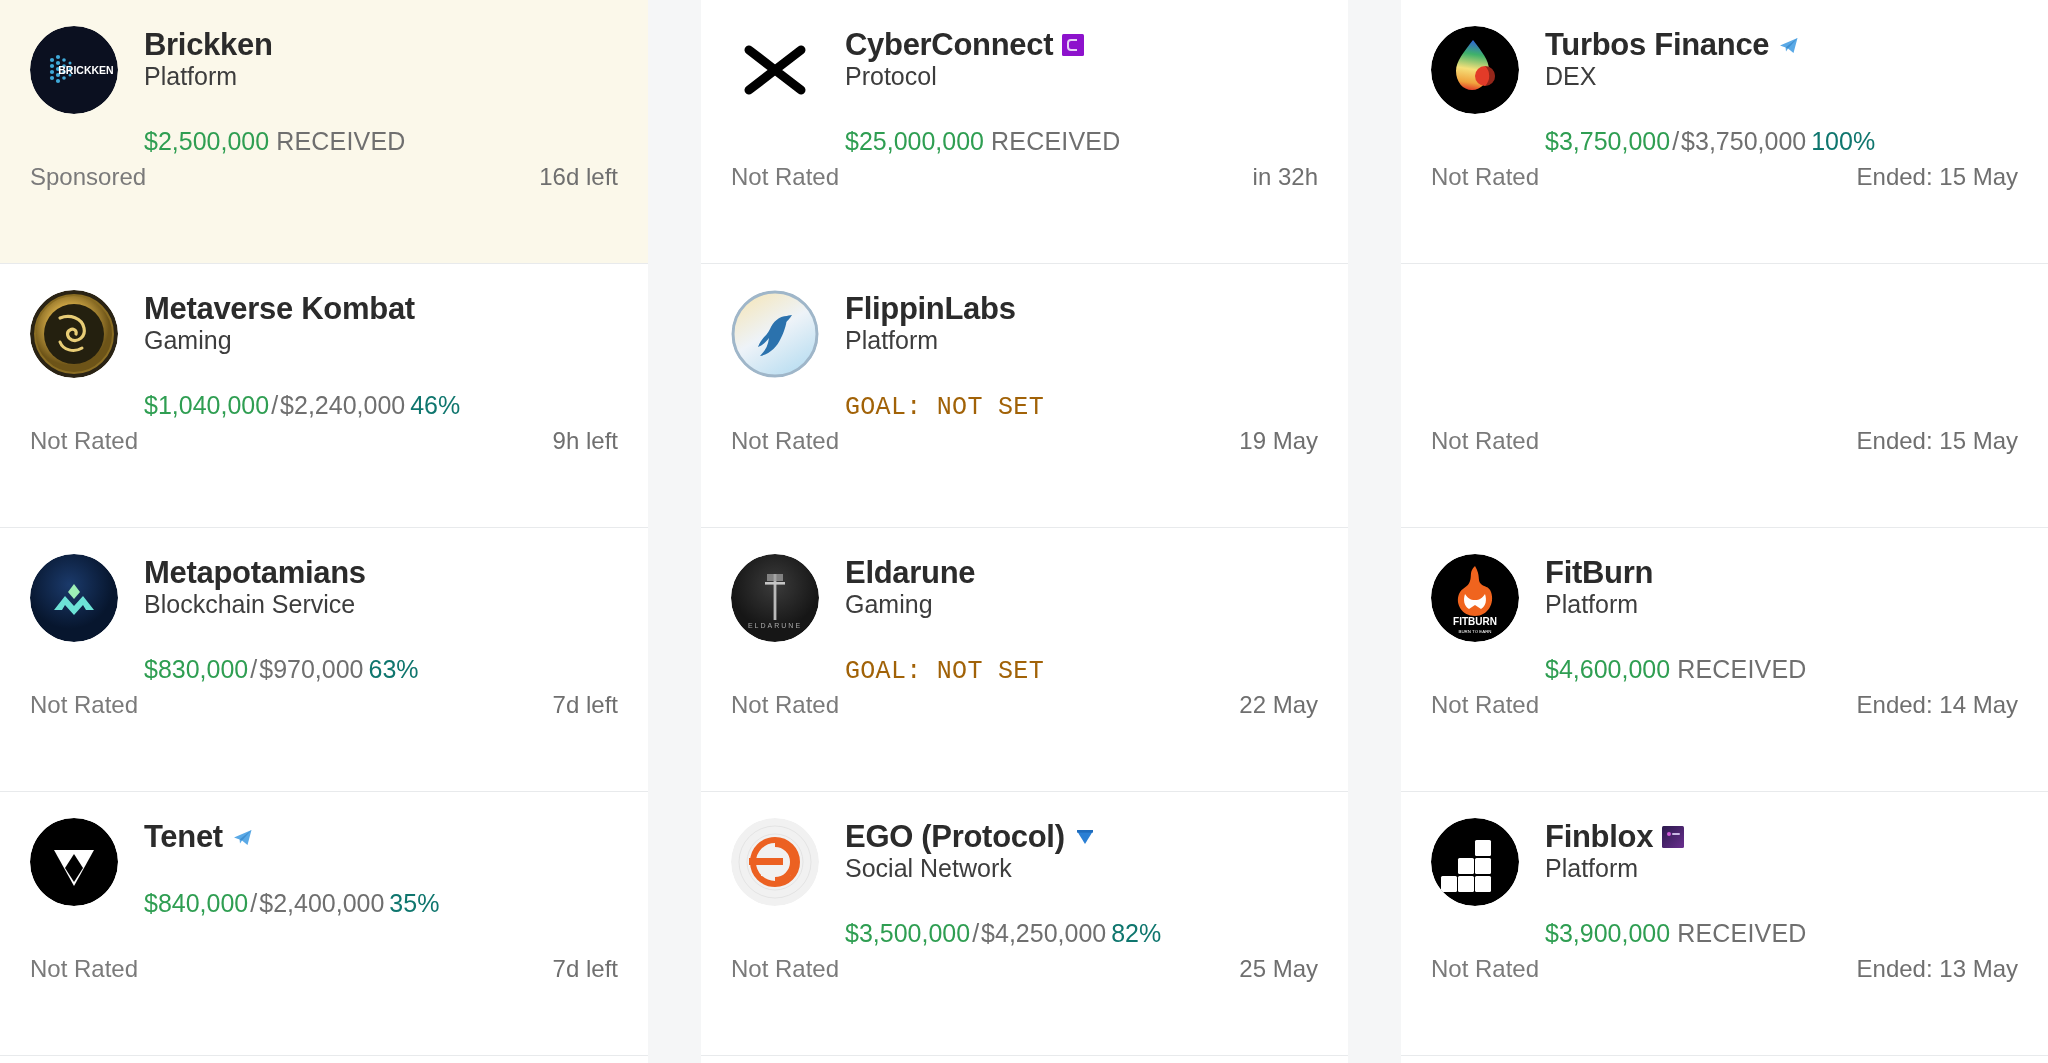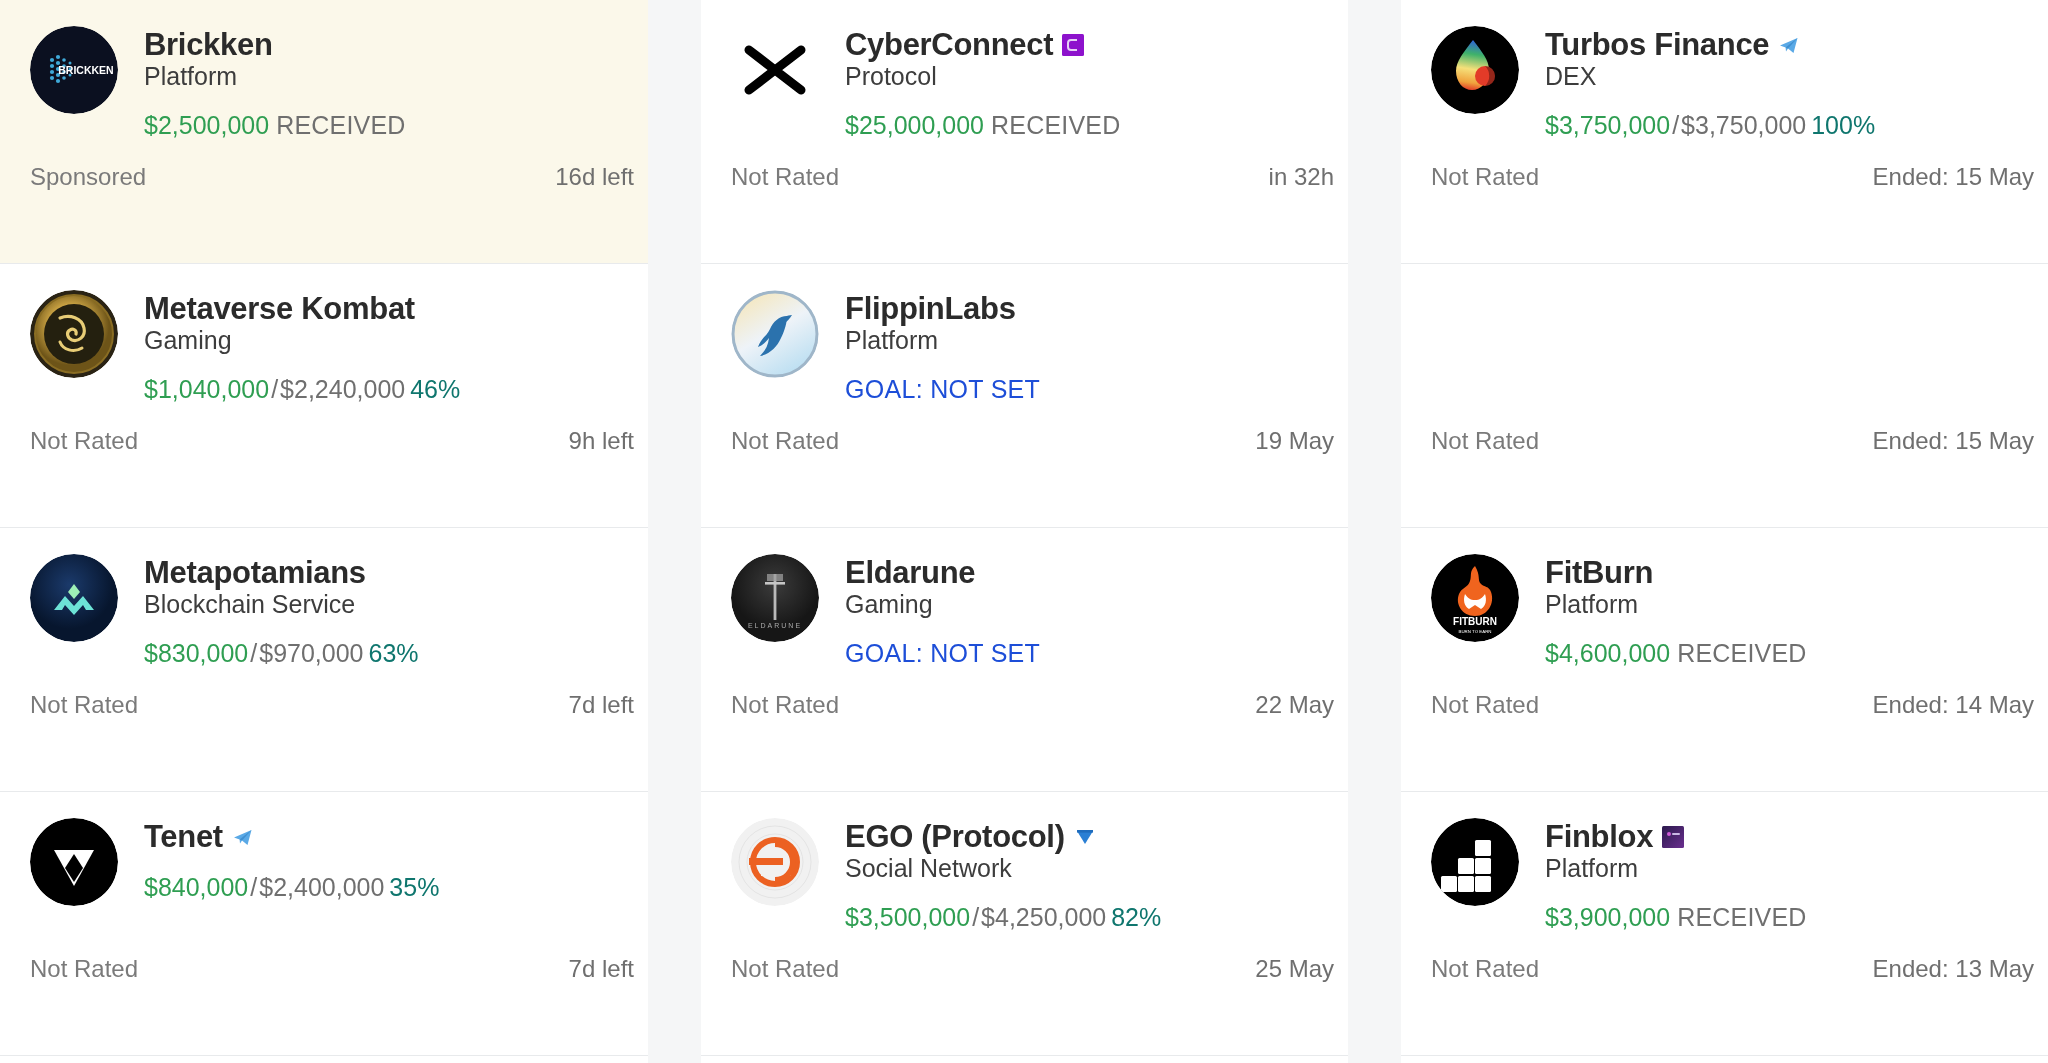--- a/index.html
+++ b/index.html
@@ -59,35 +59,35 @@
   }
   .verify { width: 22px; height: 22px; flex: 0 0 22px; display:block; }
 
   .category {
     font-size: 25px;
     color: #3d3d3d;
     line-height: 1.2;
   }
 
   .funding {
-    margin-top: 19px;
+    margin-top: 35px;
     font-size: 25px;
     line-height: 1.2;
     white-space: nowrap;
   }
   .raised { color: #2f9e52; }
   .slash { color: #6f6f6f; padding: 0 2px; }
   .goal { color: #6f6f6f; }
   .pct { color: #0f766e; margin-left: 5px; }
   .received { color: #6f6f6f; margin-left: 7px; letter-spacing: 0.2px; }
-  .notset { color: #1d4ed8; letter-spacing: 0.3px; }
+  .notset { color: #a16207; letter-spacing: 0.3px; font-family: Liberation Mono, monospace; }
 
   .footer {
     position: absolute;
-    left: 30px; right: 14px;
+    left: 30px; right: 30px;
     bottom: 72px;
     display: flex;
     justify-content: space-between;
     align-items: baseline;
     font-size: 24px;
     color: #7a7a7a;
   }
   .footer .right { color: #6f6f6f; }
 </style>
 </head>

